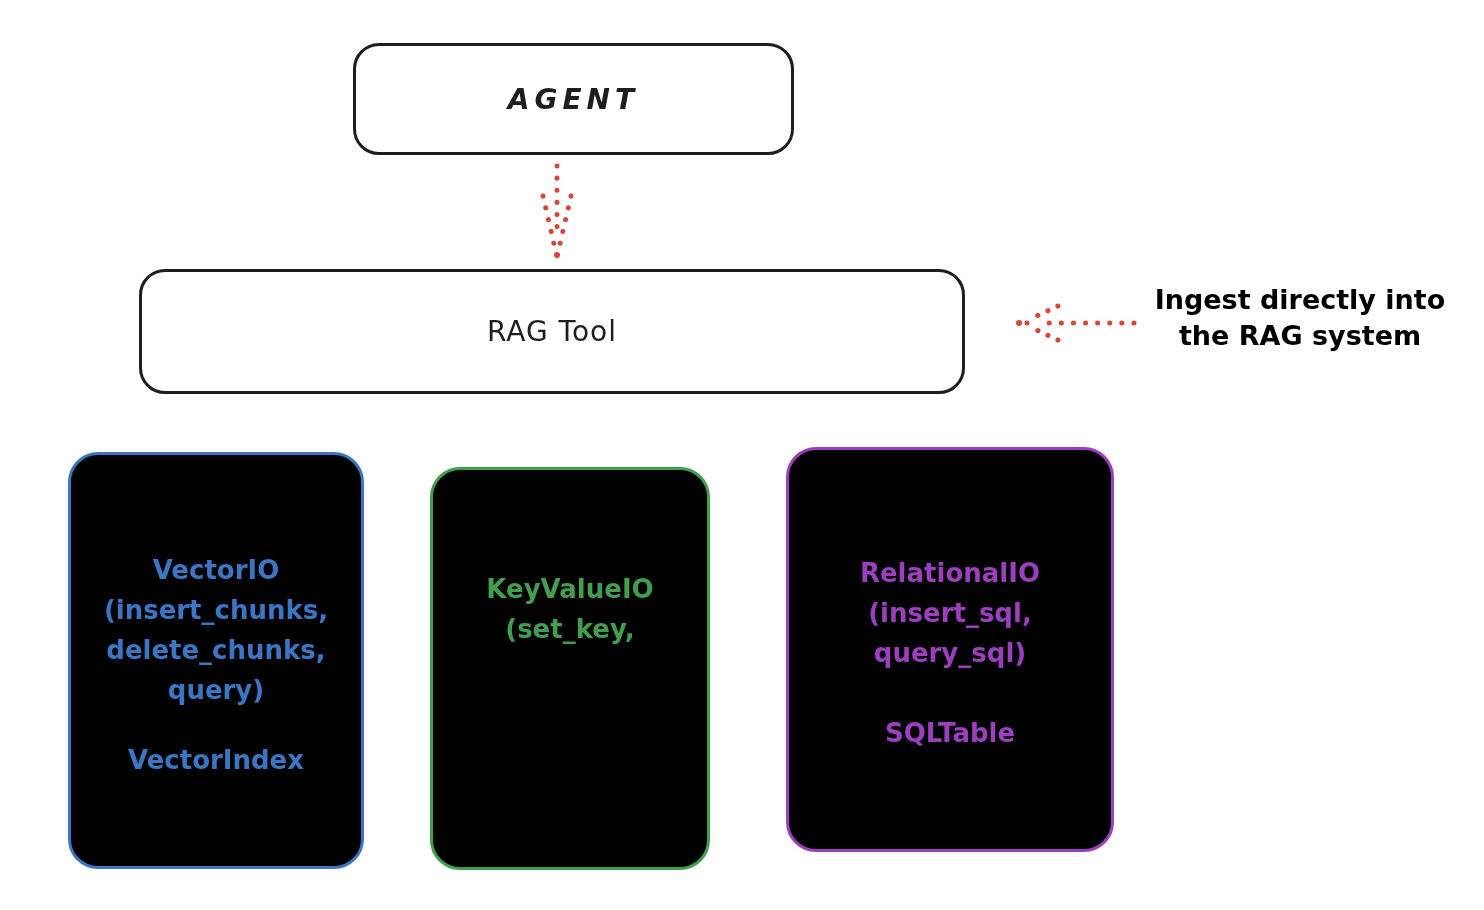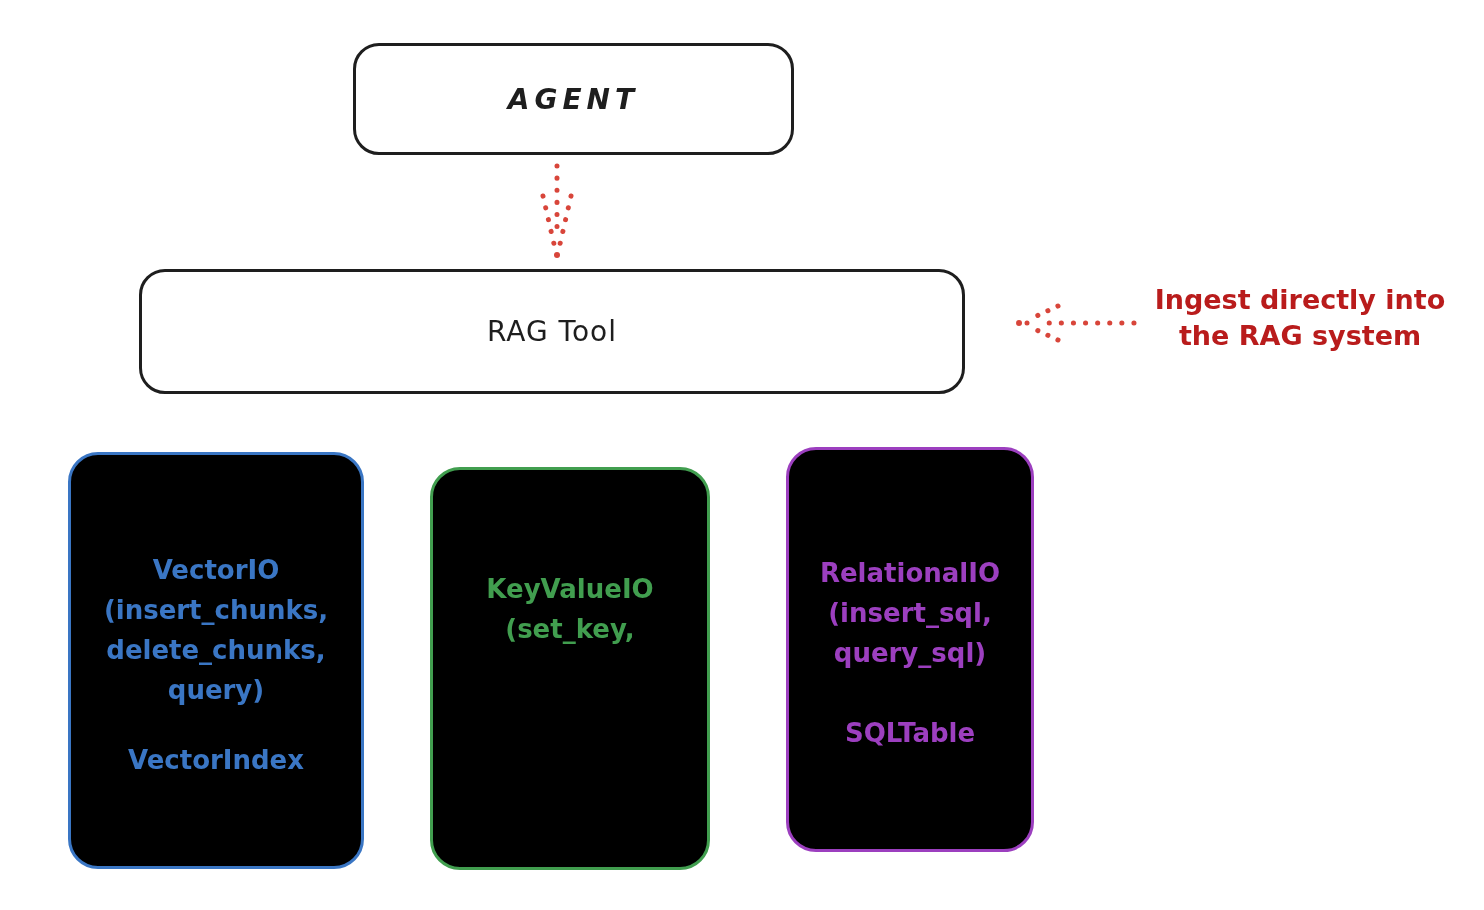--- a/index.html
+++ b/index.html
@@ -50,32 +50,32 @@
   }
   .vector-box .index-label { margin-top: 30px; }
 
   .keyvalue-box {
     left: 430px; top: 467px; width: 280px; height: 403px;
     border: 3.5px solid #419e4f; color: #419e4f; padding-top: 99px;
   }
   .keyvalue-box .index-label { margin-top: 40px; }
 
   .relational-box {
-    left: 786px; top: 447px; width: 248px; height: 405px;
+    left: 786px; top: 447px; width: 328px; height: 405px;
     border: 3.5px solid #9c3fbf; color: #9c3fbf; padding-top: 103px; text-align: center;
   }
   .relational-box .index-label { margin-top: 40px; }
 
   
   .annotation-text {
     position: absolute;
     left: 1128px; top: 282px; width: 344px;
     text-align: center;
     font-size: 27px; font-weight: bold; line-height: 36px;
-    color: #b91c1c;
+    color: #000000;
   }
 
   .arrow-svg { position: absolute; }
   .arrow-down-svg  { left: 535px; top: 160px; }
   .arrow-left-svg  { left: 1010px; top: 301px; }
 </style>
 </head>
 <body>
 
 <div class="canvas">

